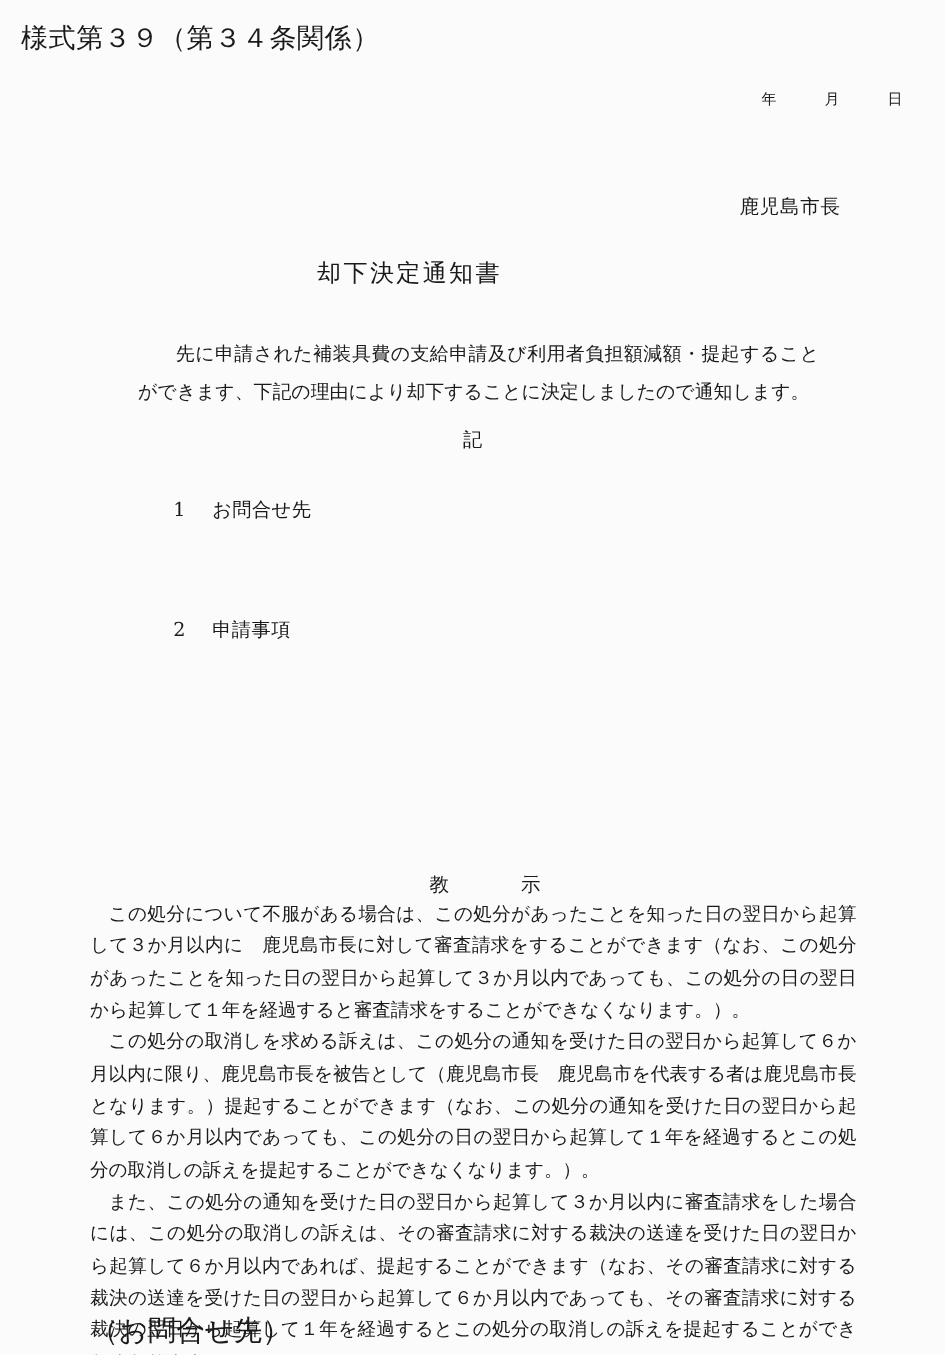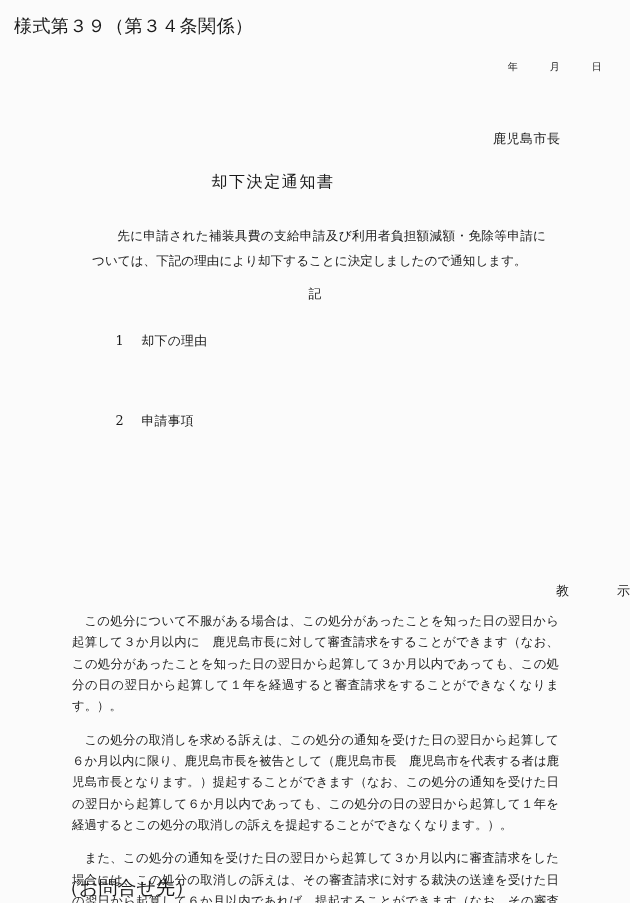--- a/index.html
+++ b/index.html
@@ -103,41 +103,41 @@
   .item .num {
     display: inline-block;
     width: 26px;
   }
 
   
   .kyoji {
     left: 0;
     top: 571px;
     width: 630px;
-    text-align: right;
+    text-align: center;
     font-size: 13px;
   }
   .kyoji .sp {
     display: inline-block;
     width: 48px;
   }
 
   
   .legal {
     position: absolute;
     left: 60px;
     top: 598px;
     width: 511px;
     font-size: 12.4px;
     line-height: 1.72;
     text-align: justify;
     text-justify: inter-character;
   }
   .legal p {
-    margin: 12px;
+    margin: 0;
     text-indent: 1em;
   }
 
   
   .contact {
     left: 60px;
     top: 878px;
     font-size: 19px;
   }
 </style>
@@ -149,26 +149,26 @@
   <div class="t form-no">様式第３９（第３４条関係）</div>
 
   <div class="t date-line">
     <span class="slot">年</span><span class="slot">月</span><span class="slot">日</span>
   </div>
 
   <div class="t issuer">鹿児島市長</div>
 
   <div class="t doc-title">却下決定通知書</div>
 
-  <div class="intro">先に申請された補装具費の支給申請及び利用者負担額減額・免除等申請については、下記の理由により却下することに決定しましたので通知します。</div>
+  <div class="intro">先に申請された補装具費の支給申請及び利用者負担額減額・提起することができます、下記の理由により却下することに決定しましたので通知します。</div>
 
   <div class="t ki">記</div>
 
   <div class="t item item-1">
-    <span class="num">1</span><span>却下の理由</span>
+    <span class="num">1</span><span>お問合せ先</span>
   </div>
 
   <div class="t item item-2">
     <span class="num">2</span><span>申請事項</span>
   </div>
 
   <div class="t kyoji">
     <span>教</span><span class="sp"></span><span>示</span>
   </div>
 

